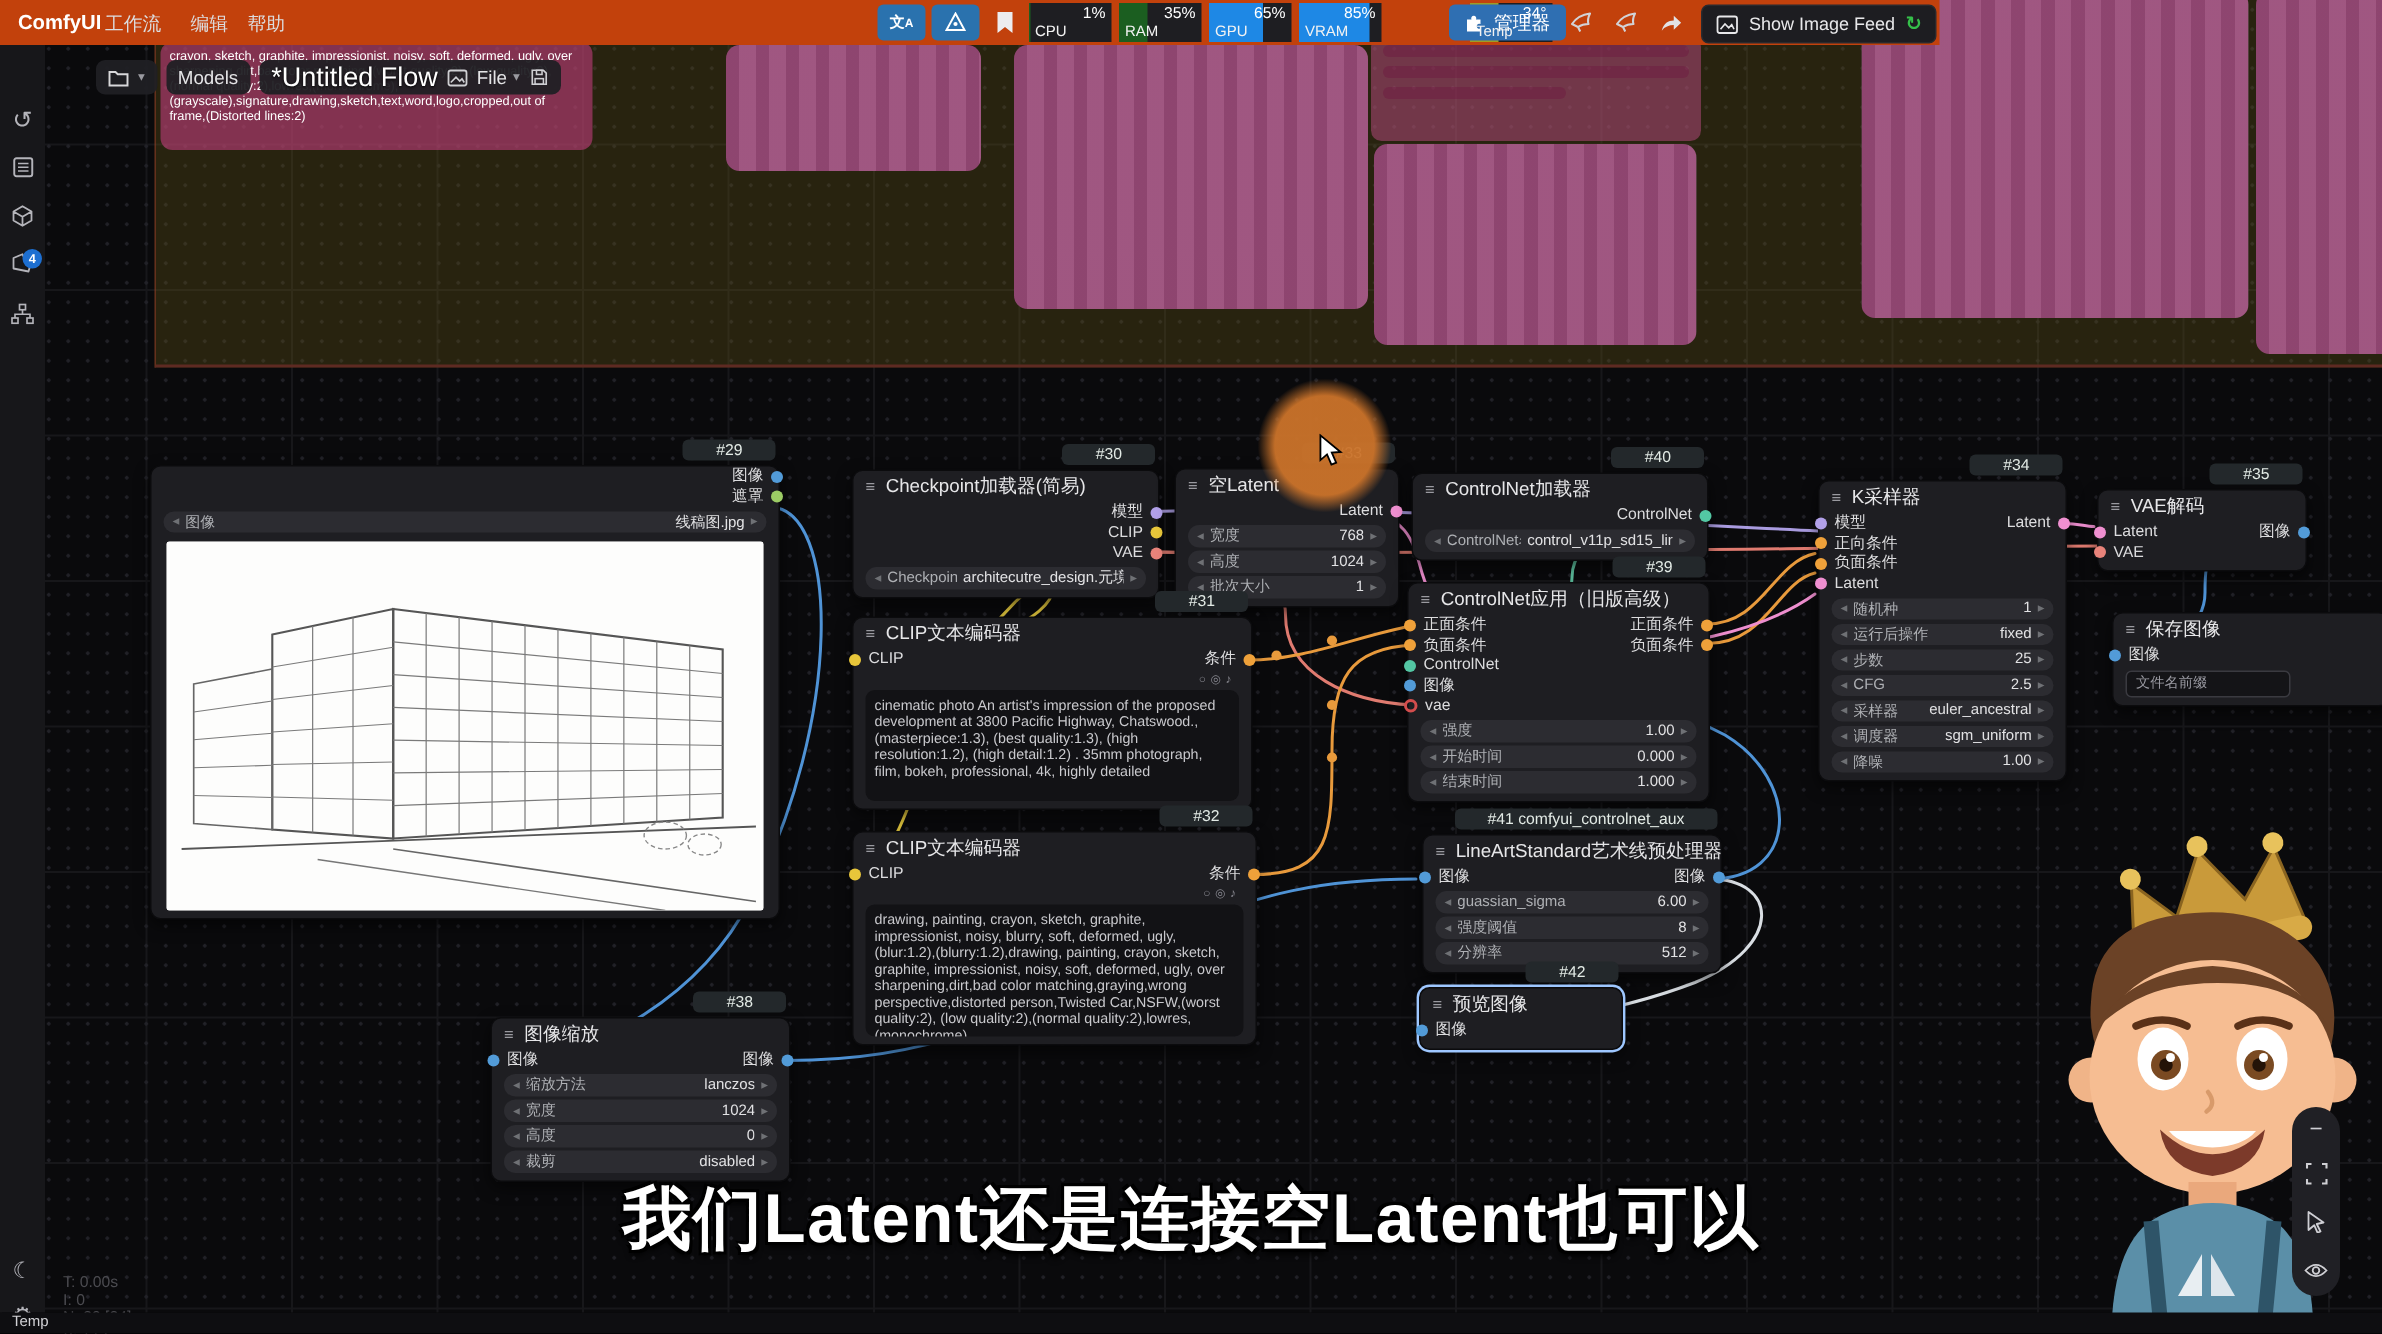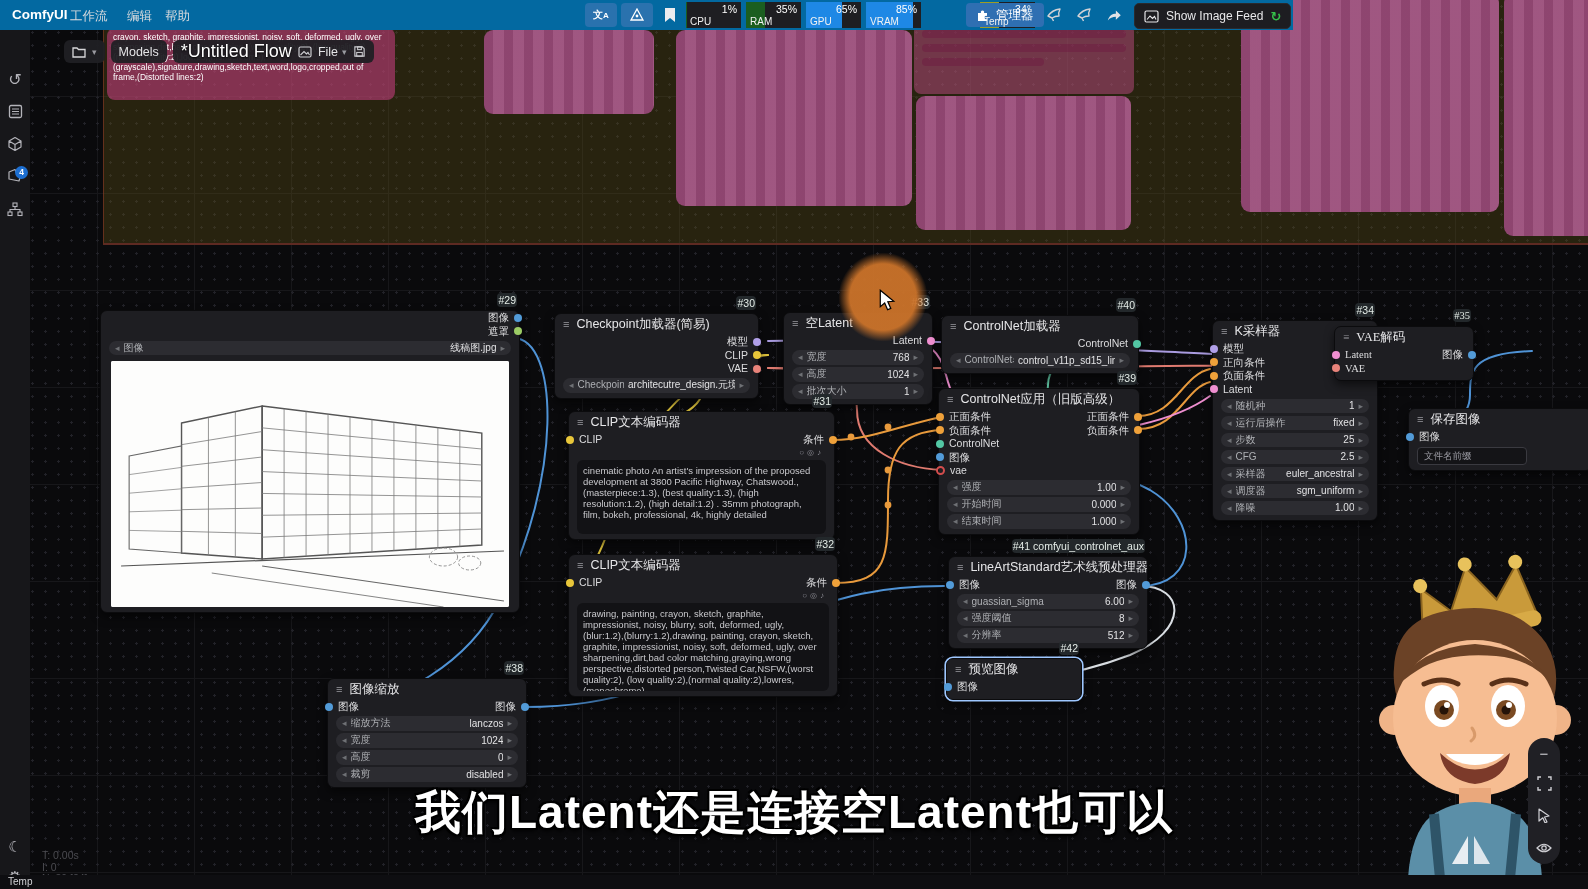--- a/index.html
+++ b/index.html
@@ -32,21 +32,21 @@
   #wires path{fill:none;stroke-width:2;stroke-linecap:round;}
   .w-purple{stroke:#a99bdf}.w-yellow{stroke:#dfc43d}.w-salmon{stroke:#e07b70}
   .w-teal{stroke:#5ec2a0}.w-orange{stroke:#e89a3c}.w-pink{stroke:#ee8ecf}
   .w-blue{stroke:#4f93d6}.w-white{stroke:#d9dee3}
   
   #nodes{position:absolute;left:0;top:0;width:100%;height:100%;z-index:3;}
   .node{position:absolute;background:#1e1e22;border:1px solid #0b0b0d;border-radius:7px;
     box-shadow:0 4px 10px rgba(0,0,0,.55);padding-bottom:5px;box-sizing:border-box;}
   .node.selected{box-shadow:0 0 0 1.6px #9ec7ff,0 4px 10px rgba(0,0,0,.55);}
   .badge{position:absolute;top:-18px;right:2px;background:#23282b;color:#e3ebe6;font-size:10.5px;
-    padding:1px 1px;border-radius:4px;white-space:nowrap;margin-left:39px;}
+    padding:1px 22px;border-radius:4px;white-space:nowrap;margin-left:39px;}
   .ntitle{height:21px;line-height:21px;padding:0 8px;font-size:12.5px;color:#e6e6e8;
     white-space:nowrap;overflow:hidden;}
   .burger{color:#9a9aa0;margin-right:7px;font-size:11px;}
   .srow{display:flex;justify-content:space-between;height:13.5px;line-height:13.5px;font-size:10.5px;}
   .slot{display:flex;align-items:center;gap:5px;color:#dcdcde;}
   .slot.in{padding-left:1px;}.slot.out{padding-right:1px;}
   .dot{width:8px;height:8px;border-radius:50%;flex:none;}
   .slot.in .dot{margin-left:-4px;}.slot.out .dot{margin-right:-4px;}
   .dot.blue{background:#529bd8}.dot.green{background:#9ccc65}.dot.purple{background:#b1a0e8}
   .dot.yellow{background:#e8c63a}.dot.salmon{background:#e8837a}.dot.orange{background:#efa13a}
@@ -59,21 +59,21 @@
   .widget .arr{color:#6f7175;font-size:9px;flex:none;}
   .wbtn{justify-content:center;color:#cfcfd3;}
   .winput{height:16px;line-height:16px;margin:3px 8px 0 8px;background:#141417;border:1px solid #3a3a40;
     border-radius:4px;font-size:9.5px;color:#9a9aa2;padding:0 6px;width:96px;}
   .irow{text-align:right;margin:1px 10px 0 0;font-size:8px;color:#8a8a92;letter-spacing:3px;height:9px;line-height:9px;}
   .ta{margin:3px 8px 0 8px;background:#121215;border-radius:6px;color:#c9c9cd;font-size:9.5px;
     line-height:11px;padding:5px 6px;overflow:hidden;box-sizing:border-box;}
   .sketch{margin:6px 10px 0 10px;background:#fff;border-radius:2px;overflow:hidden;}
   .sketch svg{display:block;width:100%;height:100%;}
   
-  #topbar{position:absolute;left:0;top:0;width:1293px;height:30px;background:#0369a1;z-index:20;}
+  #topbar{position:absolute;left:0;top:0;width:1293px;height:30px;background:#c2410c;z-index:20;}
   #brand{position:absolute;left:12px;top:7px;font-weight:bold;font-size:13.5px;color:#fff;}
   .menu{position:absolute;top:8px;font-size:12.5px;color:#dcdcde;}
   .tbtn{position:absolute;top:3px;height:24px;border-radius:4px;display:flex;align-items:center;justify-content:center;}
   .bluebtn{background:#2a72ae;width:32px;}
   .monitor{position:absolute;top:2px;width:55px;height:26px;background:#1e1e22;overflow:hidden;}
   .mfill{position:absolute;left:0;top:0;bottom:0;}
   .mval{position:absolute;top:1px;right:4px;font-size:10.5px;color:#fff;z-index:1;}
   .mlbl{position:absolute;bottom:1px;left:4px;font-size:10px;color:#f2f2f2;z-index:1;}
   #managerbtn{position:absolute;left:966px;top:3px;height:24px;background:#2f6fb2;border-radius:4px;
     display:flex;align-items:center;gap:6px;padding:0 10px;font-size:12.5px;color:#fff;}
@@ -209,21 +209,21 @@
             <line x1="18" y1="150.8" x2="70" y2="149.2" stroke="#7a7a7a" stroke-width="0.7"></line>
             <line x1="18" y1="169.4" x2="70" y2="170.60000000000002" stroke="#7a7a7a" stroke-width="0.7"></line>
             <line x1="10" y1="205" x2="390" y2="190" stroke="#555" stroke-width="1.2"></line>
             <line x1="150" y1="205" x2="390" y2="240" stroke="#666" stroke-width="1.1"></line>
             <line x1="100" y1="212" x2="330" y2="246" stroke="#777" stroke-width="0.9"></line>
             <ellipse cx="330" cy="196" rx="14" ry="9" fill="none" stroke="#888" stroke-width="0.9" stroke-dasharray="3 2"></ellipse>
             <ellipse cx="356" cy="202" rx="11" ry="7" fill="none" stroke="#888" stroke-width="0.9" stroke-dasharray="3 2"></ellipse>
           </svg>
         </div>
       </div>
-      <div class="node" style="left: 554px; top: 313px; width: 205px;">
+      <div class="node" style="left: 568px; top: 313px; width: 205px;">
         <div class="badge">#30</div>
         <div class="ntitle"><span class="burger">≡</span><span>Checkpoint加载器(简易)</span></div>
         <div class="srow">
           <span class="slot in"></span>
           <span class="slot out">
             <span class="slbl">模型</span>
             <span class="dot purple"></span>
           </span>
         </div>
         <div class="srow">
@@ -458,21 +458,21 @@
           <span class="wv">sgm_uniform</span>
           <span class="arr">▸</span>
         </div>
         <div class="widget">
           <span class="arr">◂</span>
           <span class="wl">降噪</span>
           <span class="wv">1.00</span>
           <span class="arr">▸</span>
         </div>
       </div>
-      <div class="node" style="left: 1334px; top: 326px; width: 140px; font-family: Liberation Serif, serif;">
+      <div class="node" style="left: 1398px; top: 326px; width: 140px;">
         <div class="badge">#35</div>
         <div class="ntitle"><span class="burger">≡</span><span>VAE解码</span></div>
         <div class="srow">
           <span class="slot in">
             <span class="dot pink"></span>
             <span class="slbl">Latent</span>
           </span>
           <span class="slot out">
             <span class="slbl">图像</span>
             <span class="dot blue"></span>

